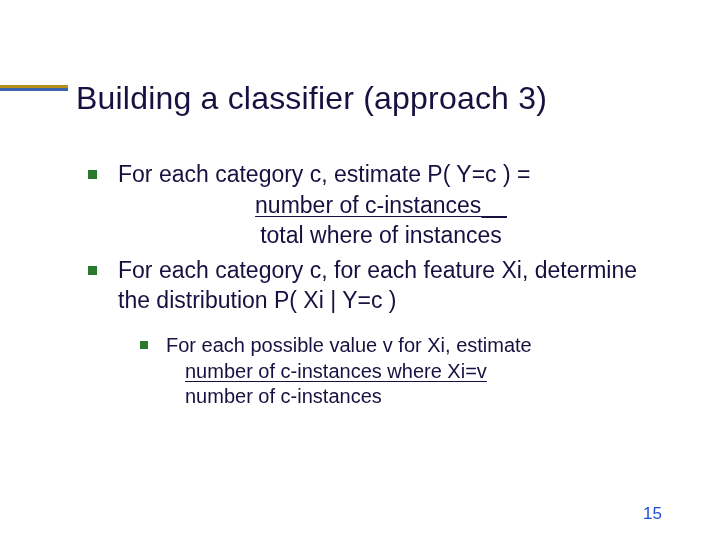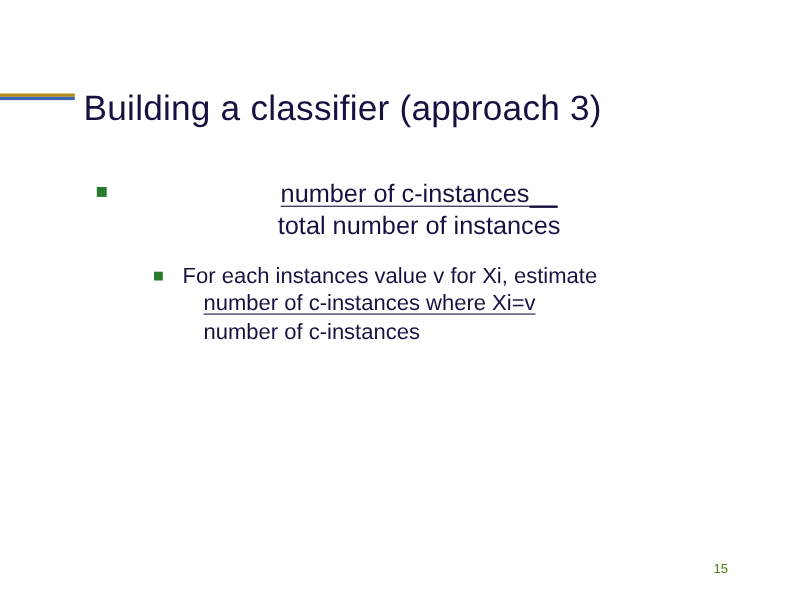--- a/index.html
+++ b/index.html
@@ -91,51 +91,56 @@
   }
   .frac2-block {
     padding-left: 36px;
     width: 440px;
     margin: 0 auto;
   }
   .pagenum {
     position: absolute;
     right: 22px;
     bottom: 16px;
-    font-size: 12px;
-    color: #4d7c0f;
+    font-size: 17px;
+    color: #1d4ed8;
     font-family: Arial, sans-serif;
   }
 </style>
 </head>
 <body>
 
 <div class="slide">
 
   <div class="rule rule-top"></div>
 
   <div class="title-wrap">
     <div class="title">Building a classifier (approach 3)</div>
   </div>
 
   <div class="body">
 
     <div class="lvl1">
       <span class="sq"></span>
+      <span>For each category c, estimate P( Y=c ) =</span>
     </div>
     <div class="frac-block">
       <span class="frac-num"><span>number of c-instances</span><span class="trail">    </span></span><br>
-      <span>total number of instances</span>
+      <span>total where of instances</span>
     </div>
 
+    <div class="lvl1">
+      <span class="sq"></span>
+      <span>For each category c, for each feature Xi, determine the distribution P( Xi | Y=c )</span>
+    </div>
 
     <div class="lvl2-wrap">
       <div class="lvl2">
         <span class="sq"></span>
-        <span>For each instances value v for Xi, estimate</span><br>
+        <span>For each possible value v for Xi, estimate</span><br>
       </div>
       <div class="frac2-block">
         <span class="frac-num">number of c-instances where Xi=v</span><br>
         <span>number of c-instances</span>
       </div>
     </div>
 
   </div>
 
   <div class="pagenum">15</div>

